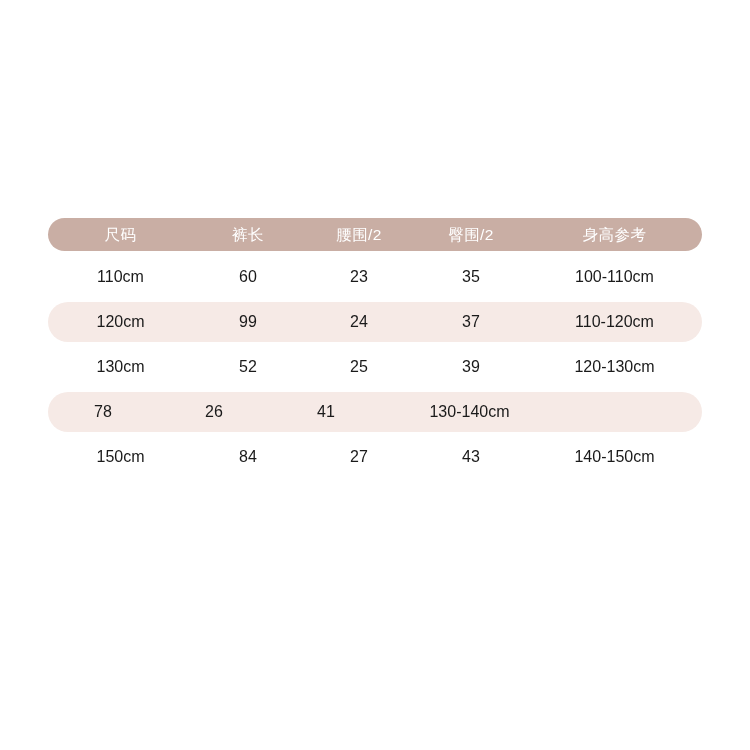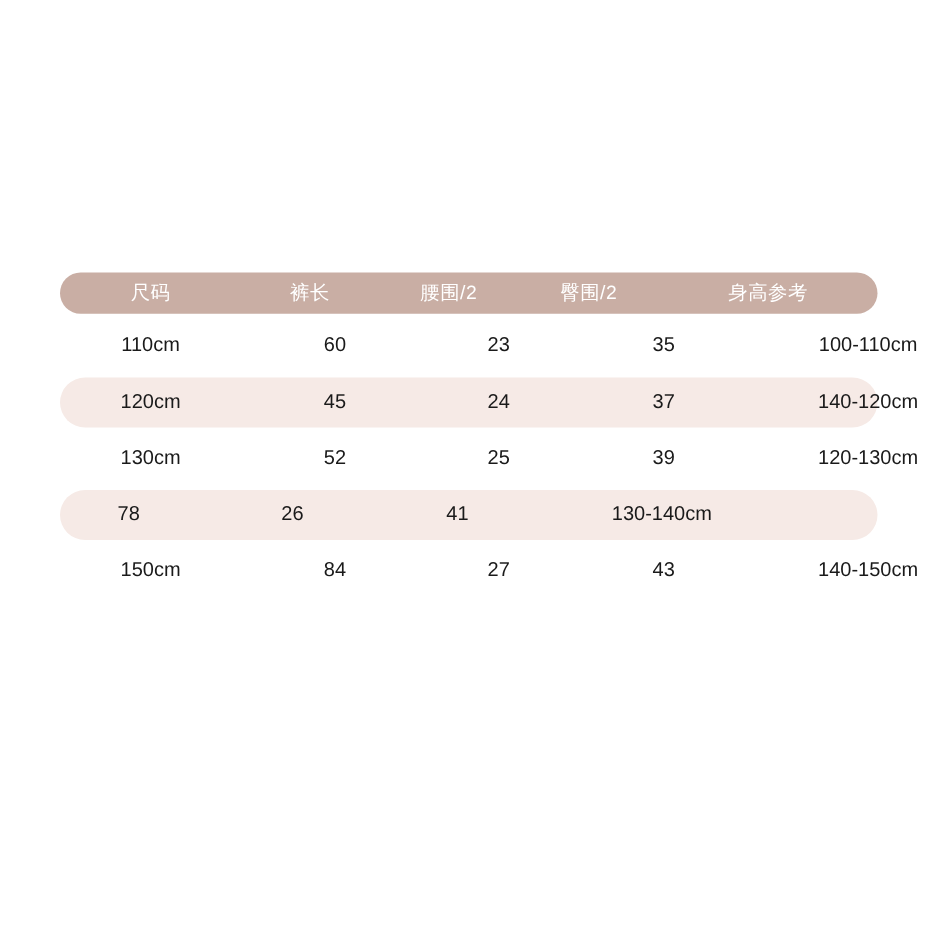--- a/index.html
+++ b/index.html
@@ -51,21 +51,20 @@
     font-weight: 400;
   }
 
   
   .body-row {
     height: 40px;
     margin-top: 5px;
     border-radius: 20px;
     color: #1a1a1a;
     font-size: 16px;
-    gap: 20px;
   }
   .body-row.odd {
     background: #ffffff;
   }
   .body-row.even {
     background: #f6eae6;
   }
 
   
   .body-row.first {
@@ -108,24 +107,24 @@
     <div class="table-row body-row odd first">
       <div class="cell c-size">110cm</div>
       <div class="cell c-length">60</div>
       <div class="cell c-waist">23</div>
       <div class="cell c-hip">35</div>
       <div class="cell c-height">100-110cm</div>
     </div>
 
     <div class="table-row body-row even">
       <div class="cell c-size">120cm</div>
-      <div class="cell c-length">45</div>
+      <div class="cell c-length">99</div>
       <div class="cell c-waist">24</div>
       <div class="cell c-hip">37</div>
-      <div class="cell c-height">140-120cm</div>
+      <div class="cell c-height">110-120cm</div>
     </div>
 
     <div class="table-row body-row odd">
       <div class="cell c-size">130cm</div>
       <div class="cell c-length">52</div>
       <div class="cell c-waist">25</div>
       <div class="cell c-hip">39</div>
       <div class="cell c-height">120-130cm</div>
     </div>
 

